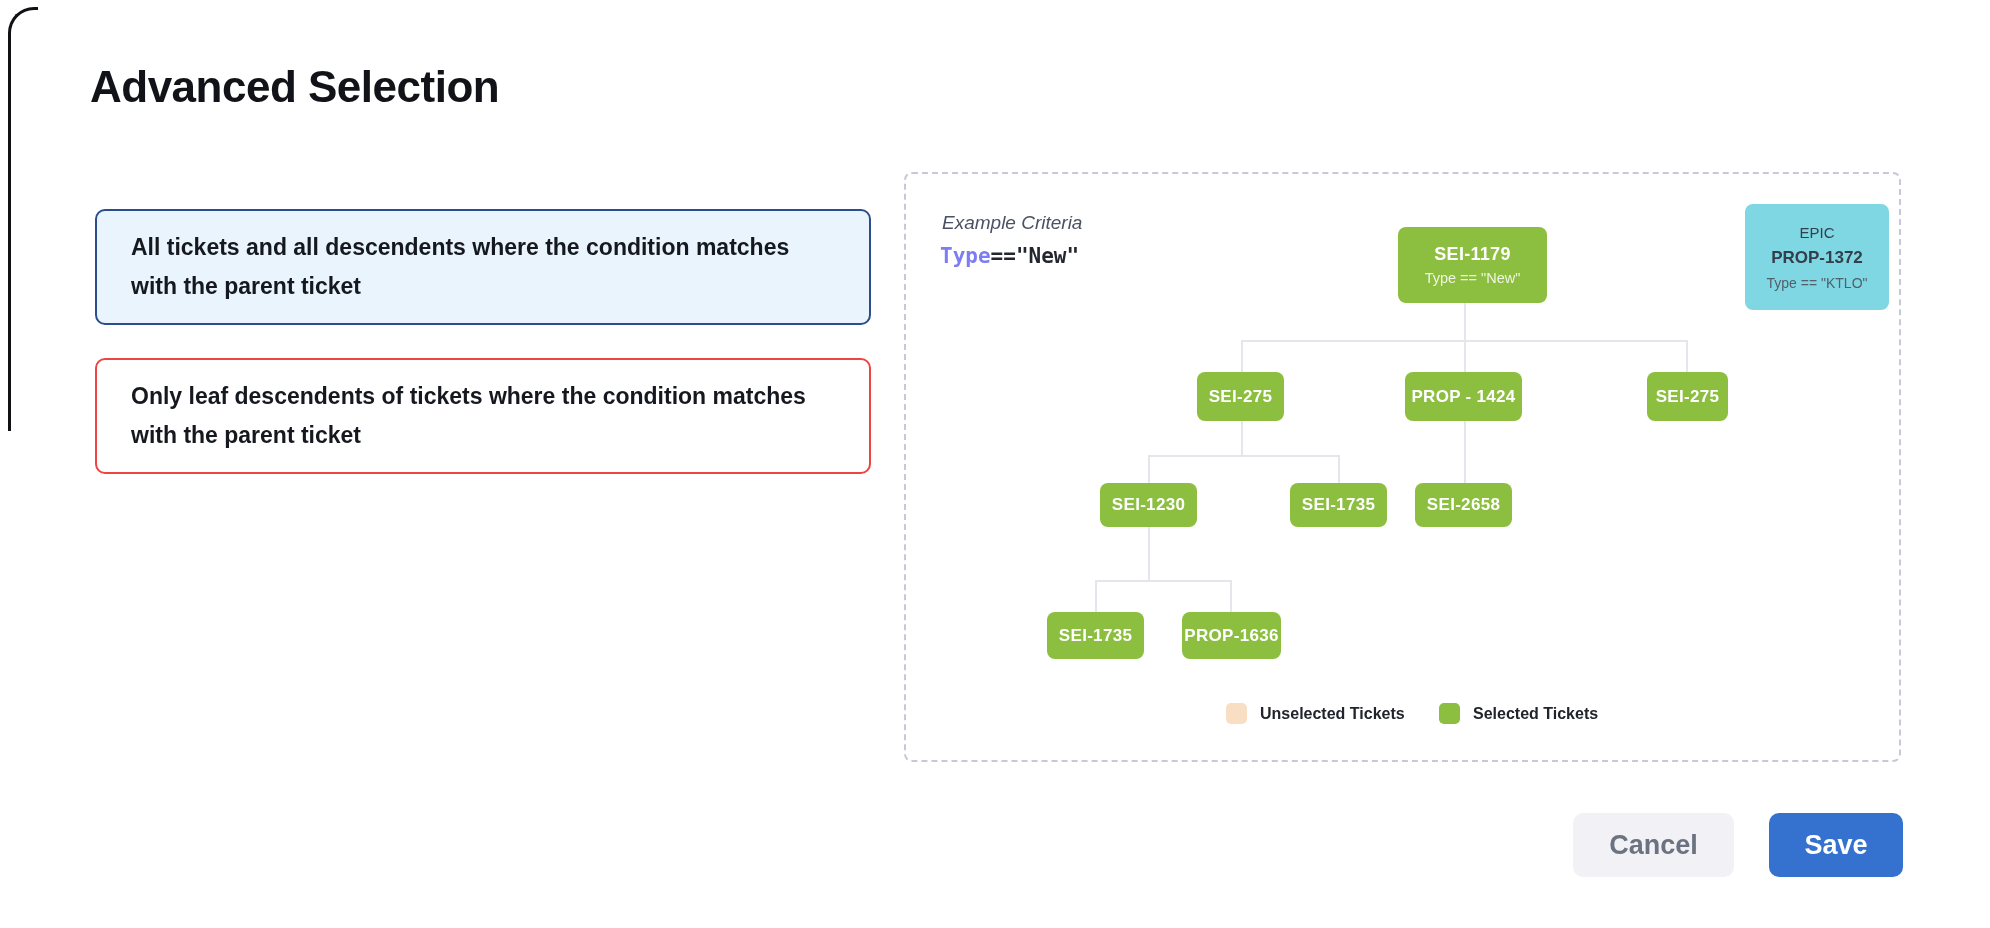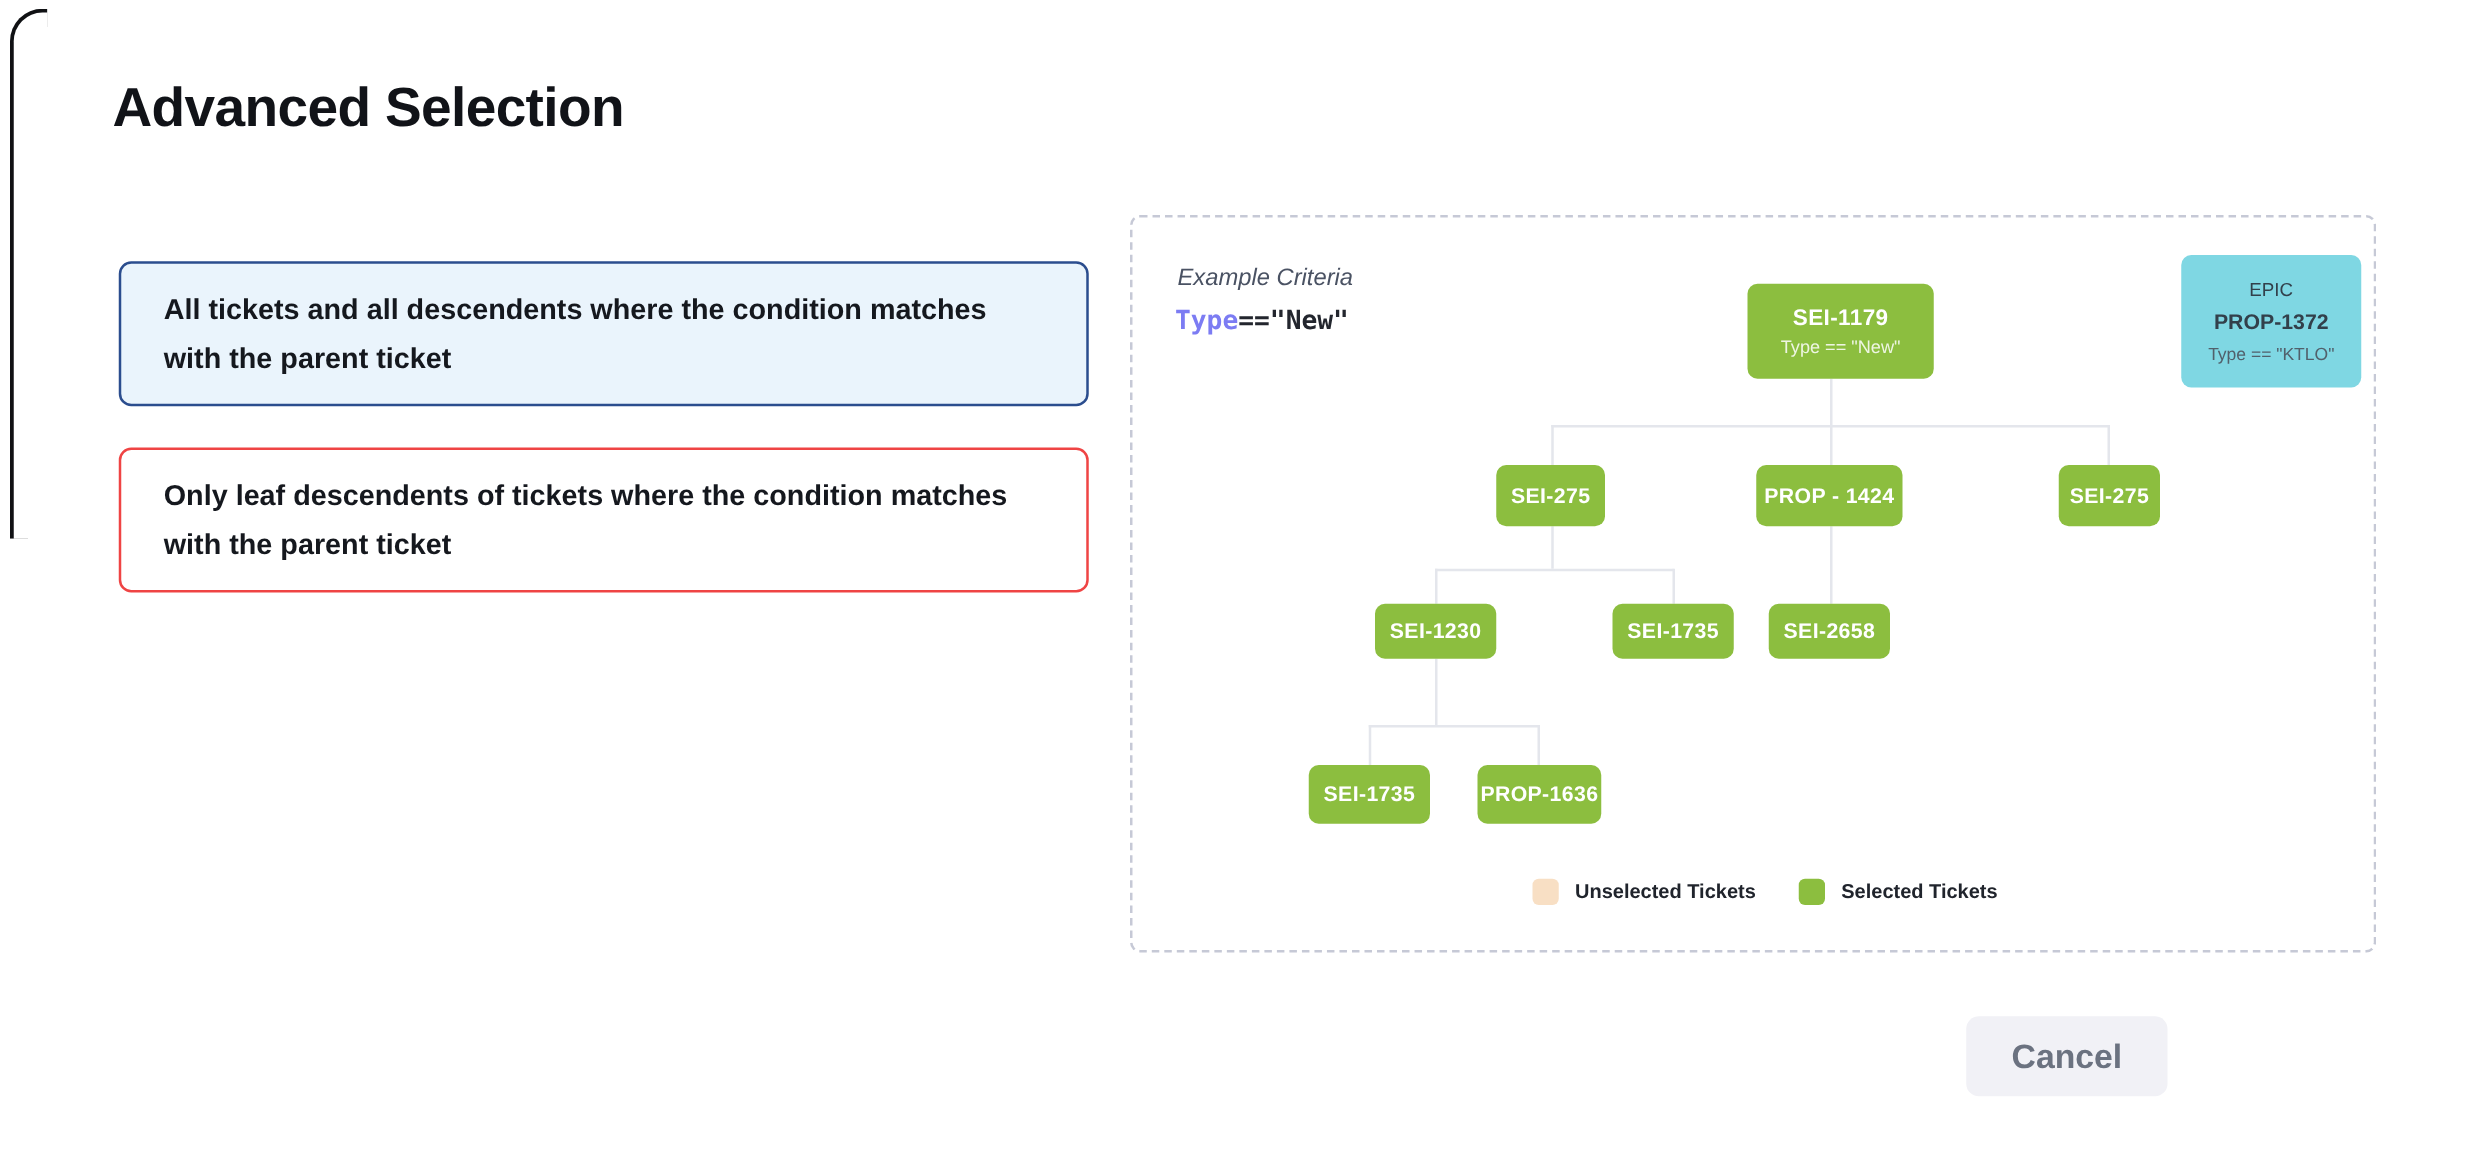--- a/index.html
+++ b/index.html
@@ -182,13 +182,14 @@
       <div class="swatch" style="background-color: rgb(248, 223, 196);"></div>
       <div class="legend-label">Unselected Tickets</div>
     </div>
     <div class="legend-item legend-2">
       <div class="swatch" style="background-color: rgb(140, 190, 63);"></div>
       <div class="legend-label">Selected Tickets</div>
     </div>
   </div>
 
   <button class="btn btn-cancel">Cancel</button>
+  <button class="btn btn-save">Save</button>
 </div>
 
 </body></html>

